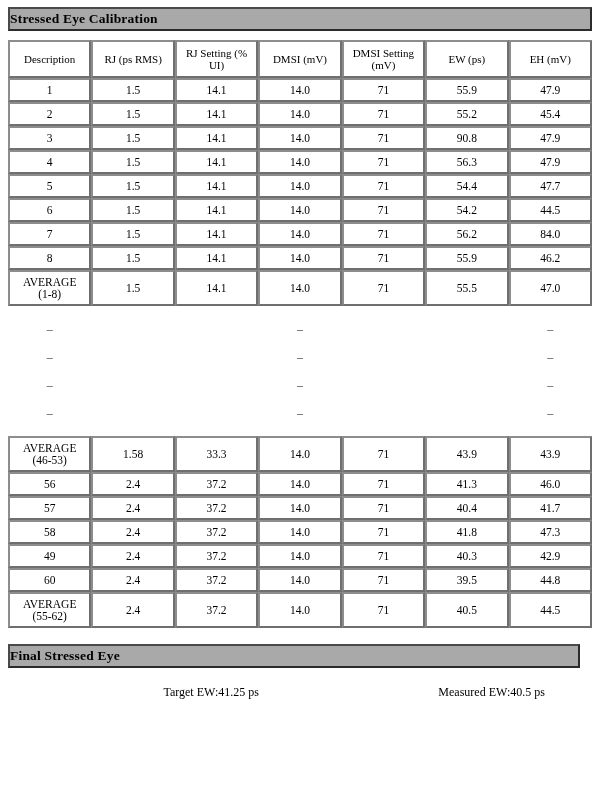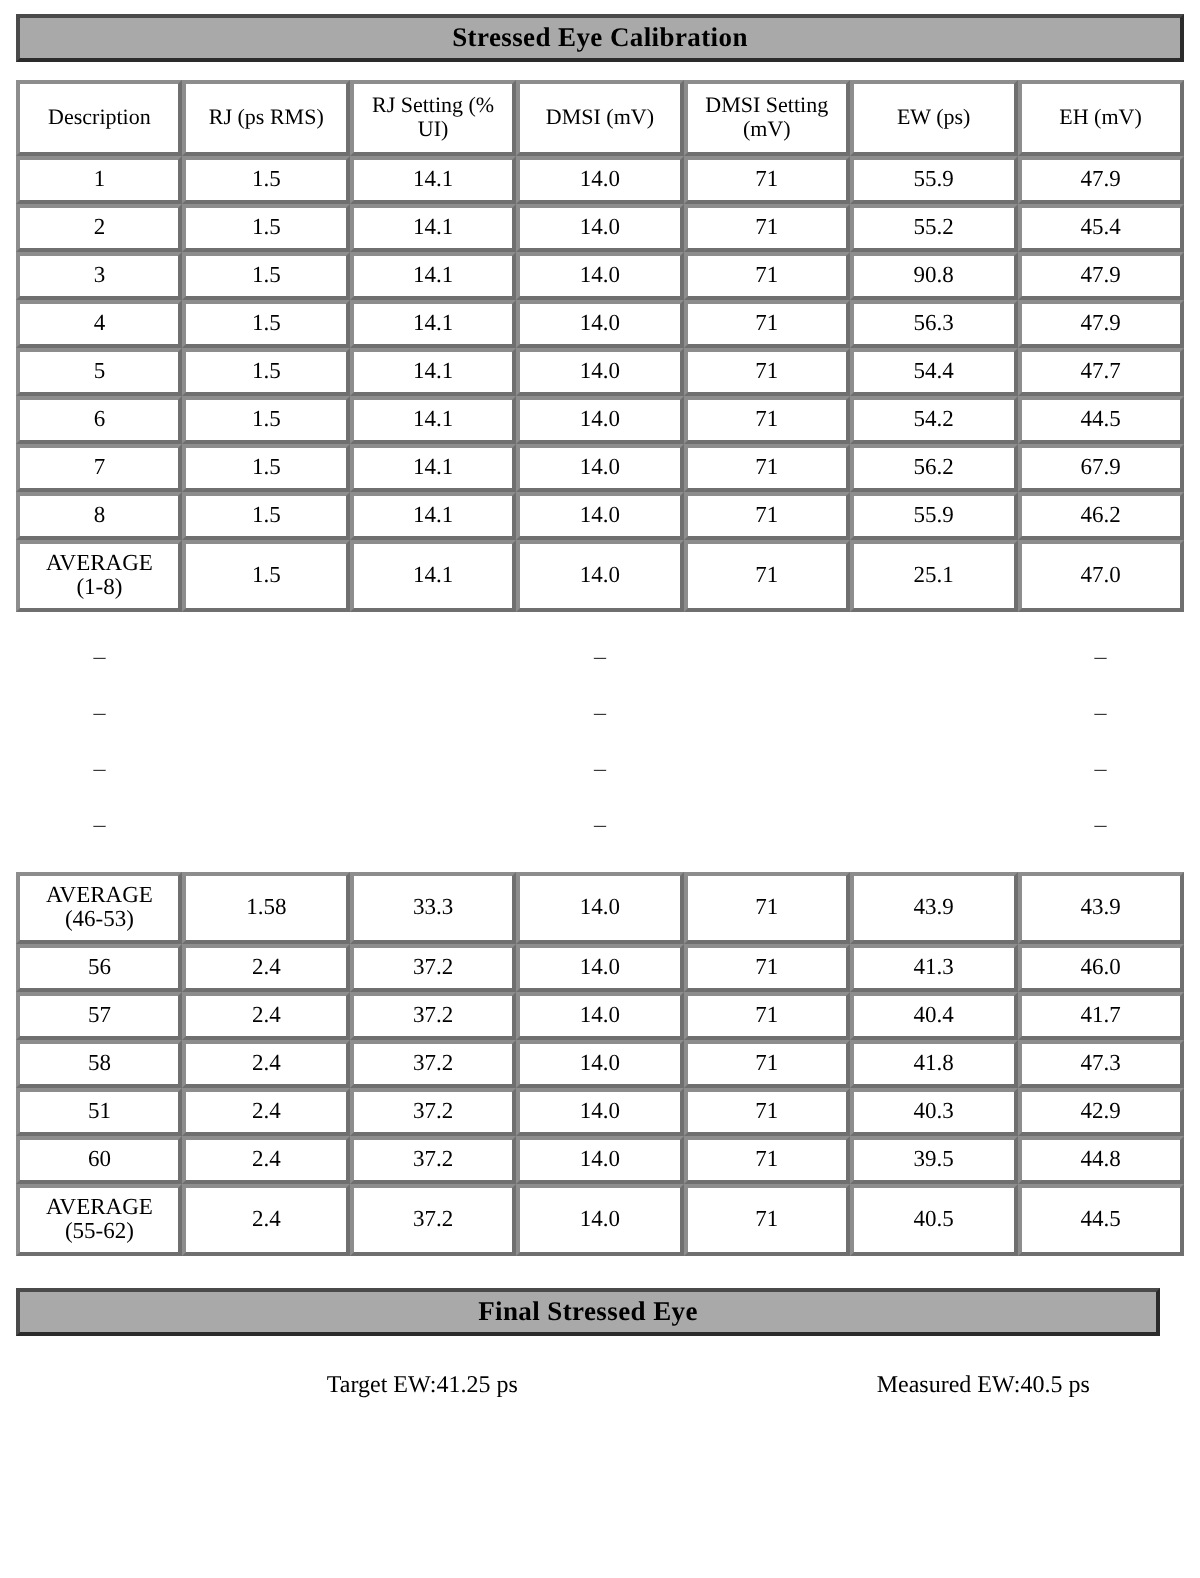--- a/index.html
+++ b/index.html
@@ -23,21 +23,20 @@
 
   
   .banner {
     margin: 7px 8px 0 8px;
     background: #a9a9a9;
     border: 2px solid #2b2b2b;
     border-top-color: #4a4a4a;
     border-left-color: #4a4a4a;
     height: 20px;
     line-height: 19px;
-    text-align: center;
     font-weight: bold;
     font-size: 13.5px;
     letter-spacing: 0.2px;
   }
 
   
   .tbl-wrap {
     margin: 9px 8px 0 8px;
   }
   table.cal {
@@ -180,38 +179,38 @@
           <td>54.2</td>
           <td>44.5</td>
         </tr>
         <tr>
           <td>7</td>
           <td>1.5</td>
           <td>14.1</td>
           <td>14.0</td>
           <td>71</td>
           <td>56.2</td>
-          <td>67.9</td>
+          <td>84.0</td>
         </tr>
         <tr>
           <td>8</td>
           <td>1.5</td>
           <td>14.1</td>
           <td>14.0</td>
           <td>71</td>
           <td>55.9</td>
           <td>46.2</td>
         </tr>
         <tr>
           <td class="avg"><span>AVERAGE</span><br><span>(1-8)</span></td>
           <td class="avg">1.5</td>
           <td class="avg">14.1</td>
           <td class="avg">14.0</td>
           <td class="avg">71</td>
-          <td class="avg">25.1</td>
+          <td class="avg">55.5</td>
           <td class="avg">47.0</td>
         </tr>
       </tbody>
     </table>
   </div>
 
   <div class="tbl-wrap">
     <table class="cal">
       <tbody>
         <tr class="gaprow">
@@ -287,21 +286,21 @@
         <tr>
           <td>58</td>
           <td>2.4</td>
           <td>37.2</td>
           <td>14.0</td>
           <td>71</td>
           <td>41.8</td>
           <td>47.3</td>
         </tr>
         <tr>
-          <td>51</td>
+          <td>49</td>
           <td>2.4</td>
           <td>37.2</td>
           <td>14.0</td>
           <td>71</td>
           <td>40.3</td>
           <td>42.9</td>
         </tr>
         <tr>
           <td>60</td>
           <td>2.4</td>

